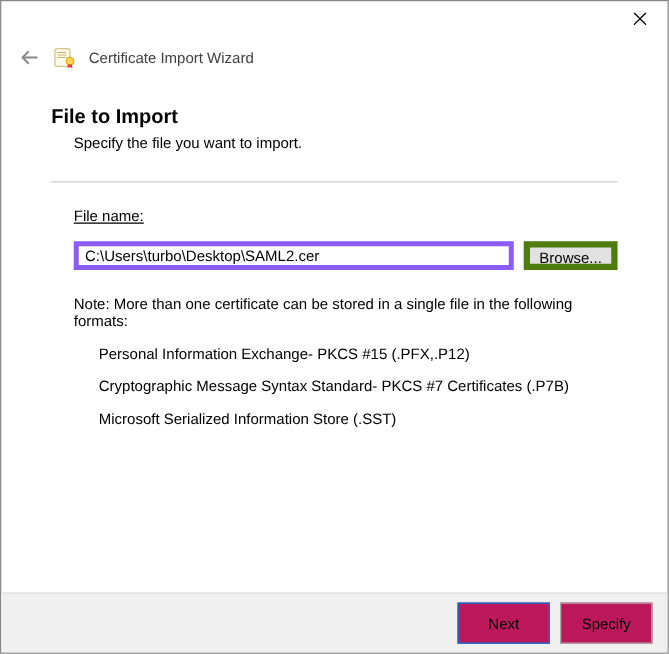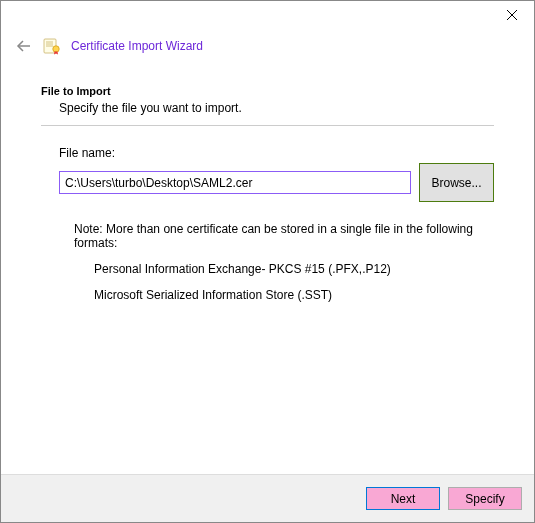--- a/index.html
+++ b/index.html
@@ -42,94 +42,94 @@
     .back-arrow {
       width: 18px; height: 18px;
       display: flex; align-items: center; justify-content: center;
       color: #777;
     }
     .wizard-icon {
       width: 18px; height: 18px;
     }
     .wizard-title {
       font-size: 12px;
-      color: #6d28d9;
+      color: #404040;
     }
     .content {
       padding: 30px 40px 0 40px;
     }
     .section-heading {
       font-weight: bold;
-      font-size: 11px;
+      font-size: 16px;
       margin-bottom: 4px;
     }
     .section-desc {
       padding-left: 18px;
-      margin-bottom: 10px;
+      margin-bottom: 24px;
     }
     .hr {
       border: none;
       border-top: 1px solid #ccc;
       margin: 0 0 20px 0;
     }
     .field-area {
       padding-left: 18px;
     }
     .field-label {
-      margin-bottom: 3px;
+      margin-bottom: 13px;
+      text-decoration: underline;
     }
     .field-row {
       display: flex;
       gap: 8px;
       align-items: center;
       margin-bottom: 20px;
     }
     .file-input {
       flex: 1;
       height: 23px;
-      border: 1px solid #8b5cf6;
+      border: 4px solid #8b5cf6;
       padding: 2px 5px;
       font-family: inherit;
       font-size: 12px;
       background: #fff;
     }
     .browse-btn {
       width: 75px;
-      height: 39px;
+      height: 23px;
       background: #e1e1e1;
-      border: 1px solid #4d7c0f;
+      border: 5px solid #4d7c0f;
       font-family: inherit;
       font-size: 12px;
       cursor: pointer;
     }
     .note-block {
       margin-top: 4px;
-      margin-left: 15px;
     }
     .note-line {
       margin-bottom: 12px;
     }
     .note-intro { padding-left: 0; }
     .note-item { padding-left: 20px; }
     .footer {
       position: absolute;
       bottom: 0; left: 0; right: 0;
       height: 48px;
       background: #f0f0f0;
       border-top: 1px solid #ddd;
       display: flex;
       justify-content: flex-end;
       align-items: center;
       padding-right: 12px;
       gap: 8px;
     }
     .footer-btn {
       width: 74px;
-      height: 23px;
-      background: #f9a8d4;
+      height: 33px;
+      background: #be185d;
       border: 1px solid #adadad;
       font-family: inherit;
       font-size: 12px;
       cursor: pointer;
     }
     .footer-btn.default {
       border: 1px solid #0078d7;
     }
   </style>
 </head>
@@ -170,20 +170,21 @@
   <hr class="hr">
   <div class="field-area">
     <div class="field-label">File name:</div>
     <div class="field-row">
       <input type="text" class="file-input" value="C:\Users\turbo\Desktop\SAML2.cer" style="">
       <button class="browse-btn">Browse...</button>
     </div>
     <div class="note-block">
       <div class="note-line note-intro">Note:  More than one certificate can be stored in a single file in the following formats:</div>
       <div class="note-line note-item">Personal Information Exchange- PKCS #15 (.PFX,.P12)</div>
+      <div class="note-line note-item">Cryptographic Message Syntax Standard- PKCS #7 Certificates (.P7B)</div>
       <div class="note-line note-item">Microsoft Serialized Information Store (.SST)</div>
     </div>
   </div>
 </div>
 
 <div class="footer">
   <button class="footer-btn default">Next</button>
   <button class="footer-btn">Specify</button>
 </div>
 

